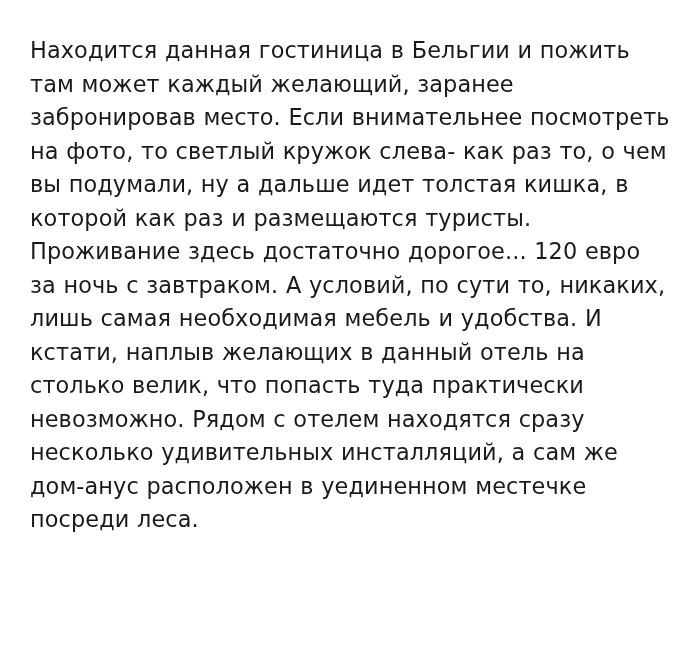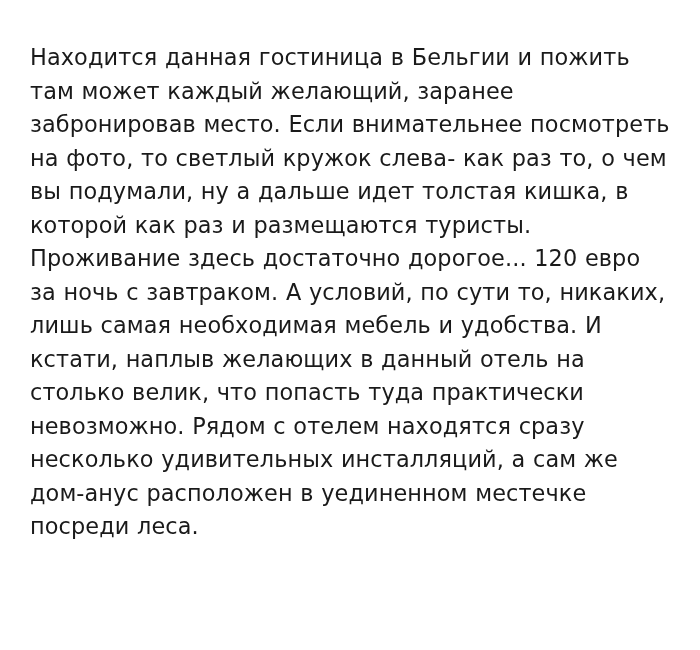--- a/index.html
+++ b/index.html
@@ -11,21 +11,21 @@
     height: 650px;
     background: #ffffff;
     font-family: "DejaVu Sans", sans-serif;
     overflow: hidden;
   }
   .page {
     box-sizing: border-box;
     width: 700px;
     height: 650px;
     background: #ffffff;
-    padding: 19px 28px 0 30px;
+    padding: 12px 28px 0 30px;
   }
   .article-body {
     font-family: "DejaVu Sans", sans-serif;
     font-size: 22.4px;
     line-height: 33.5px;
     color: #1a1a1a;
     letter-spacing: 0.1px;
     text-align: left;
     word-spacing: 0.4px;
     white-space: pre-wrap;

